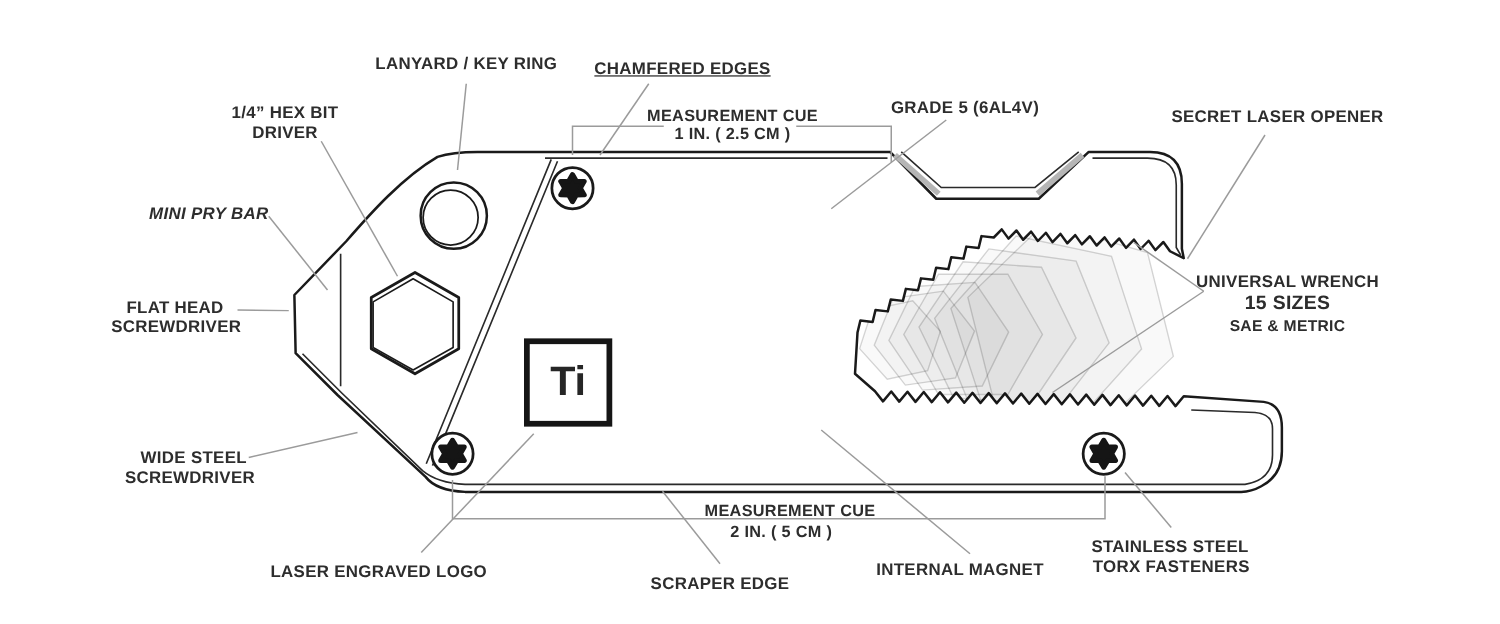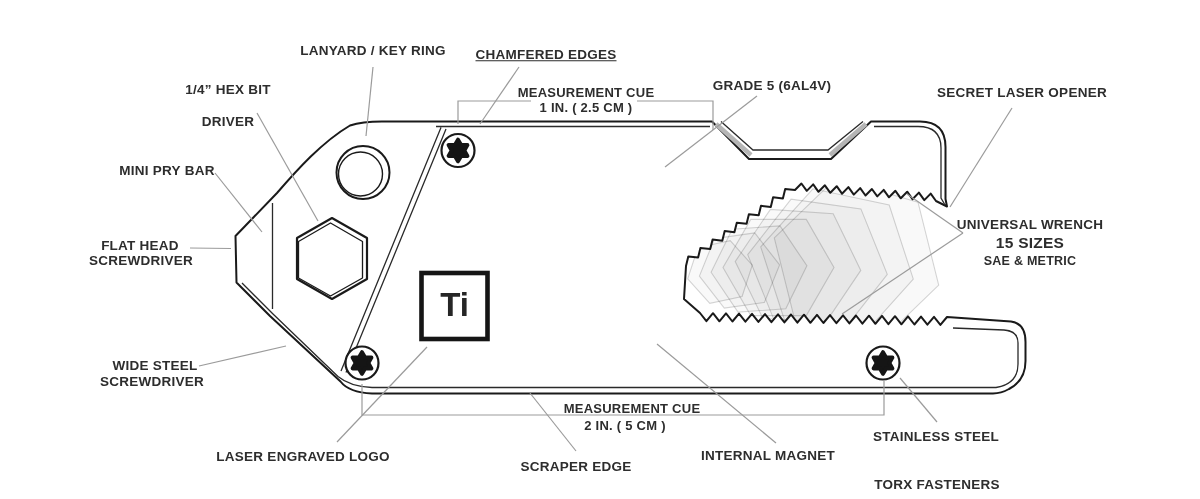--- a/index.html
+++ b/index.html
@@ -103,33 +103,33 @@
       <line x1="900" y1="378" x2="937" y2="422"></line>
       <line x1="530" y1="393" x2="576" y2="451"></line>
     </g>
   </svg>
 
   <div class="ti-symbol" style="left:454.5px;top:305px;">Ti</div>
 
   <div class="cl" style="left:373px;top:51px;">LANYARD / KEY RING</div>
   <div class="cl" style="left:546px;top:55px;text-decoration:underline;">CHAMFERED EDGES</div>
   <div class="cl" style="left:228px;top:90px;">1/4” HEX BIT</div>
-  <div class="cl" style="left:228px;top:106px;margin-top:16px;">DRIVER</div>
-  <div class="cl" style="left:167px;top:171px;">MINI PRY BAR</div>
+  <div class="cl" style="left:228px;top:106px;">DRIVER</div>
+  <div class="cl" style="left:167px;top:171px;font-style:italic;">MINI PRY BAR</div>
   <div class="cl" style="left:140px;top:246px;">FLAT HEAD</div>
   <div class="cl" style="left:141px;top:261px;">SCREWDRIVER</div>
   <div class="cl" style="left:155px;top:366px;">WIDE STEEL</div>
   <div class="cl" style="left:152px;top:382px;">SCREWDRIVER</div>
   <div class="cl mid" style="left:586px;top:92px;">MEASUREMENT CUE</div>
   <div class="cl mid" style="left:586px;top:107px;">1 IN. ( 2.5 CM )</div>
   <div class="cl" style="left:772px;top:86px;">GRADE 5 (6AL4V)</div>
   <div class="cl" style="left:1022px;top:93px;">SECRET LASER OPENER</div>
   <div class="cl" style="left:1030px;top:225px;">UNIVERSAL WRENCH</div>
   <div class="cl big" style="left:1030px;top:243px;">15 SIZES</div>
   <div class="cl small" style="left:1030px;top:261px;">SAE &amp; METRIC</div>
   <div class="cl mid" style="left:632px;top:408px;">MEASUREMENT CUE</div>
   <div class="cl mid" style="left:625px;top:425px;">2 IN. ( 5 CM )</div>
   <div class="cl" style="left:303px;top:457px;">LASER ENGRAVED LOGO</div>
   <div class="cl" style="left:576px;top:467px;">SCRAPER EDGE</div>
   <div class="cl" style="left:768px;top:456px;">INTERNAL MAGNET</div>
   <div class="cl" style="left:936px;top:437px;text-align:right;">STAINLESS STEEL</div>
-  <div class="cl" style="left:937px;top:453px;margin-top:32px;">TORX FASTENERS</div>
+  <div class="cl" style="left:937px;top:453px;">TORX FASTENERS</div>
 </div>
 
 </body></html>

